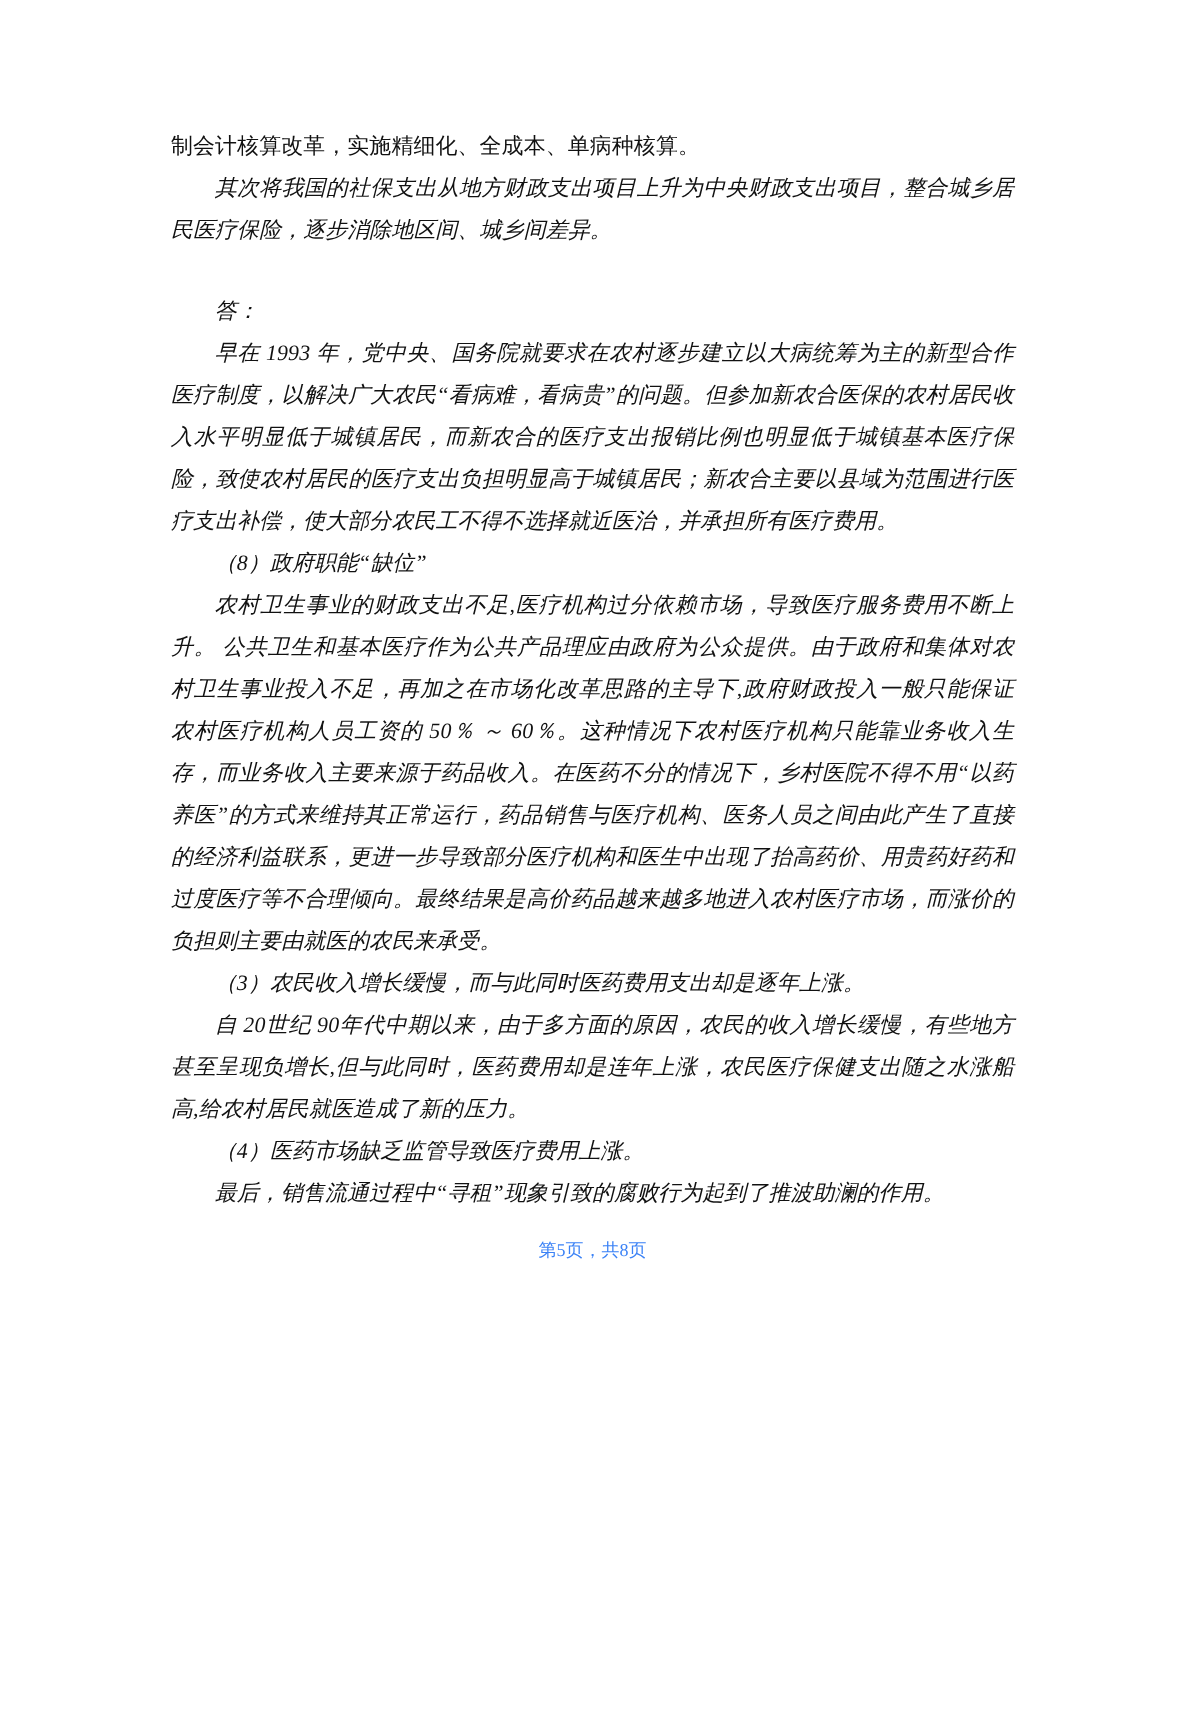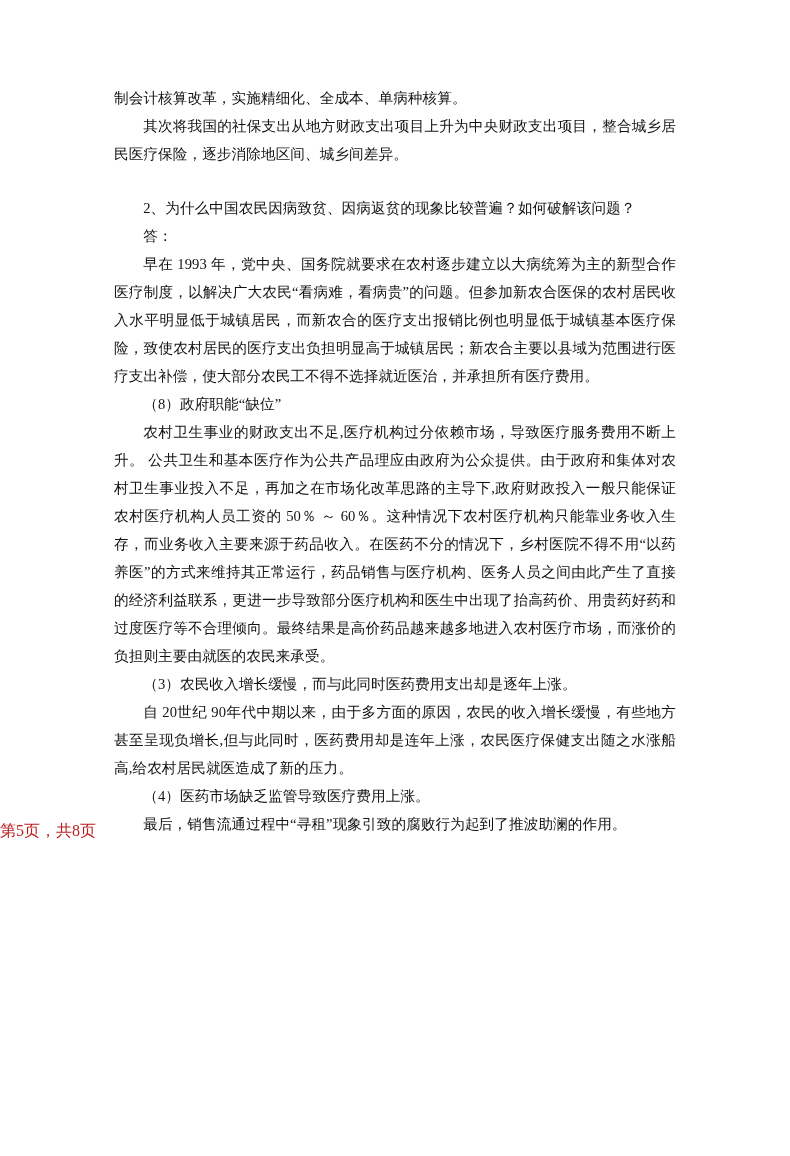--- a/index.html
+++ b/index.html
@@ -27,45 +27,45 @@
     text-align: justify;
     text-justify: inter-ideograph;
     color: #111111;
     letter-spacing: 0.1px;
   }
   .p {
     margin: 0;
     text-align: justify;
     text-justify: inter-ideograph;
   }
-  .indent-1 { text-indent: 2em; }
+  .indent-1 { text-indent: 2em; font-style: italic; }
   .blank-line { height: 26px; }
   .footer {
     position: absolute;
     left: 0;
     right: 0;
     bottom: 46px;
-    font-size: 16px;
-    color: #b91c1c;
+    text-align: center;
+    font-size: 12px;
+    color: #3b82f6;
     font-family: "Liberation Serif", "DejaVu Serif", serif;
   }
 </style>
 </head>
 <body>
 
 <div class="page">
   <div class="doc-body">
 
     <p class="p">制会计核算改革，实施精细化、全成本、单病种核算。</p>
 
     <p class="p indent-1">其次将我国的社保支出从地方财政支出项目上升为中央财政支出项目，整合城乡居民医疗保险，逐步消除地区间、城乡间差异。</p>
 
     <div class="blank-line"></div>
 
-    <p class="p indent-1">2、为什么中国农民因病致贫、因病返贫的现象比较普遍？如何破解该问题？</p>
 
     <p class="p indent-1">答：</p>
 
 
     <p class="p indent-1">早在 1993 年，党中央、国务院就要求在农村逐步建立以大病统筹为主的新型合作医疗制度，以解决广大农民“看病难，看病贵”的问题。但参加新农合医保的农村居民收入水平明显低于城镇居民，而新农合的医疗支出报销比例也明显低于城镇基本医疗保险，致使农村居民的医疗支出负担明显高于城镇居民；新农合主要以县域为范围进行医疗支出补偿，使大部分农民工不得不选择就近医治，并承担所有医疗费用。</p>
 
     <p class="p indent-1">（8）政府职能“缺位”</p>
 
     <p class="p indent-1">农村卫生事业的财政支出不足,医疗机构过分依赖市场，导致医疗服务费用不断上升。 公共卫生和基本医疗作为公共产品理应由政府为公众提供。由于政府和集体对农村卫生事业投入不足，再加之在市场化改革思路的主导下,政府财政投入一般只能保证农村医疗机构人员工资的 50％ ～ 60％。这种情况下农村医疗机构只能靠业务收入生存，而业务收入主要来源于药品收入。在医药不分的情况下，乡村医院不得不用“以药养医”的方式来维持其正常运行，药品销售与医疗机构、医务人员之间由此产生了直接的经济利益联系，更进一步导致部分医疗机构和医生中出现了抬高药价、用贵药好药和过度医疗等不合理倾向。最终结果是高价药品越来越多地进入农村医疗市场，而涨价的负担则主要由就医的农民来承受。</p>
 

